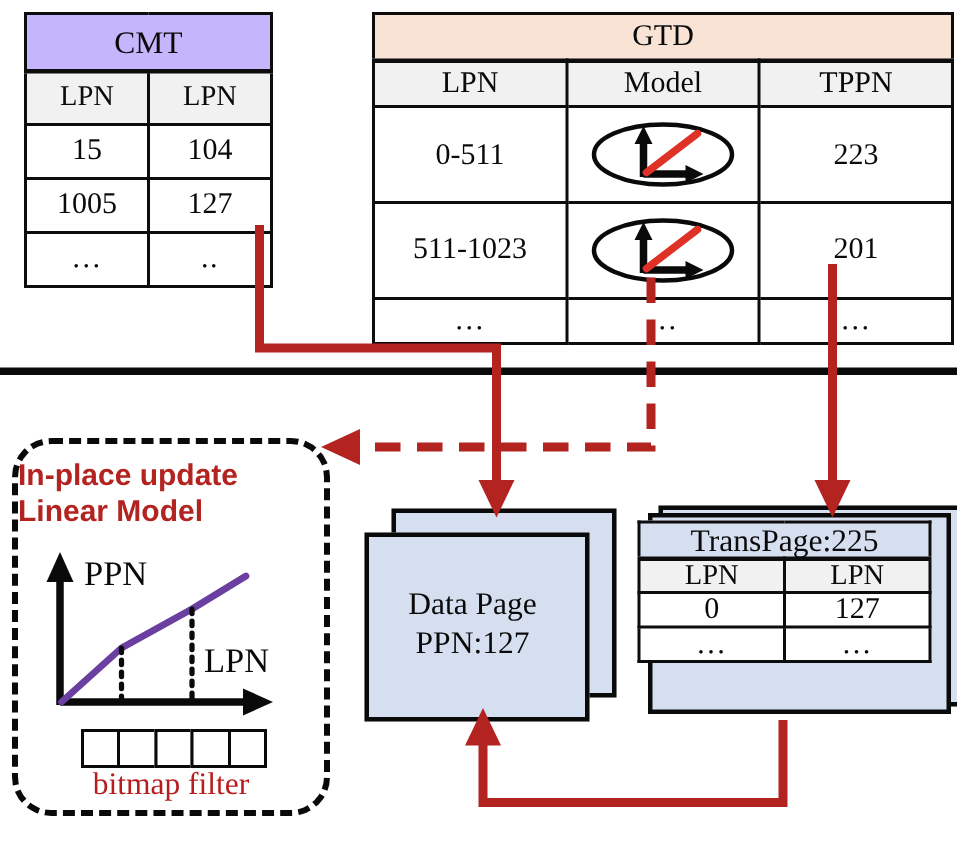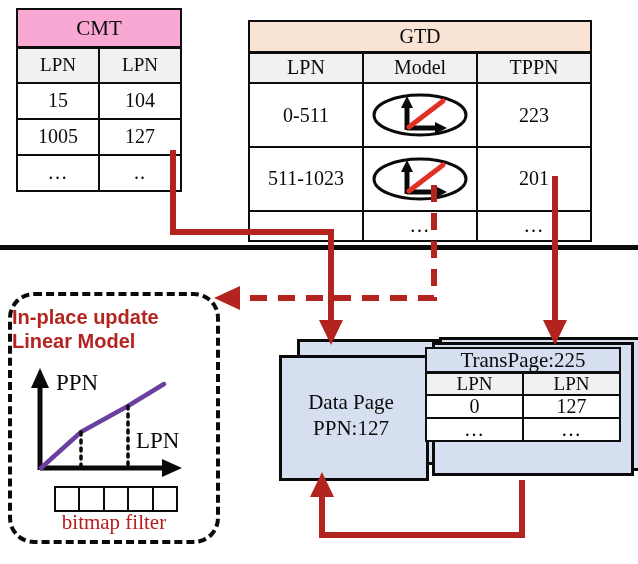--- a/index.html
+++ b/index.html
@@ -45,24 +45,24 @@
     border-bottom-width: 3px;
   }
   .tbl td.colhdr {
     background: #f1f1f1;
     font-size: 19px;
   }
   .tbl td.dots { font-size: 20px; letter-spacing: 1px; }
 
   
   #cmt-table { left: 16px; top: 8px; width: 166px; height: 184px; }
-  #cmt-table td.title { background: #f9a8d4; font-family: Liberation Serif, serif; }
-
-  
-  #gtd-table { left: 248px; top: 8px; width: 344px; height: 222px; margin-top: 12px; }
+  #cmt-table td.title { background: #c4b5fd; font-family: Liberation Serif, serif; }
+
+  
+  #gtd-table { left: 248px; top: 8px; width: 388px; height: 222px; }
   #gtd-table td.title { background: #f8e3d5; }
   #gtd-table td { font-size: 20px; }
   .model-cell { position: relative; }
   .model-ico { display: block; margin: 0 auto; }
 
   
   #divider {
     left: 0px; top: 245px; width: 638px; height: 5px;
     background: #0a0a0a;
   }
@@ -99,21 +99,21 @@
   #bitmap-row .cellb:first-child { margin-left: 0; }
   #bitmap-label {
     position: absolute;
     left: 0; top: 214px; width: 100%;
     text-align: center;
     font-size: 21px;
     color: #b91c1c;
   }
 
   
-  #datapage-stack { left: 243px; top: 339px; width: 162px; height: 136px; margin-left: 36px; }
+  #datapage-stack { left: 243px; top: 339px; width: 162px; height: 136px; }
   .page-shadow {
     position: absolute;
     background: #d6dff0;
     border: 3px solid #0a0a0a;
   }
   #dp-back  { left: 18px; top: 0px;  width: 144px; height: 120px; }
   #dp-front { left: 0px;  top: 16px; width: 144px; height: 120px; z-index:2; }
   #dp-text {
     position: absolute;
     left: 0; top: 16px; width: 144px; height: 120px;

